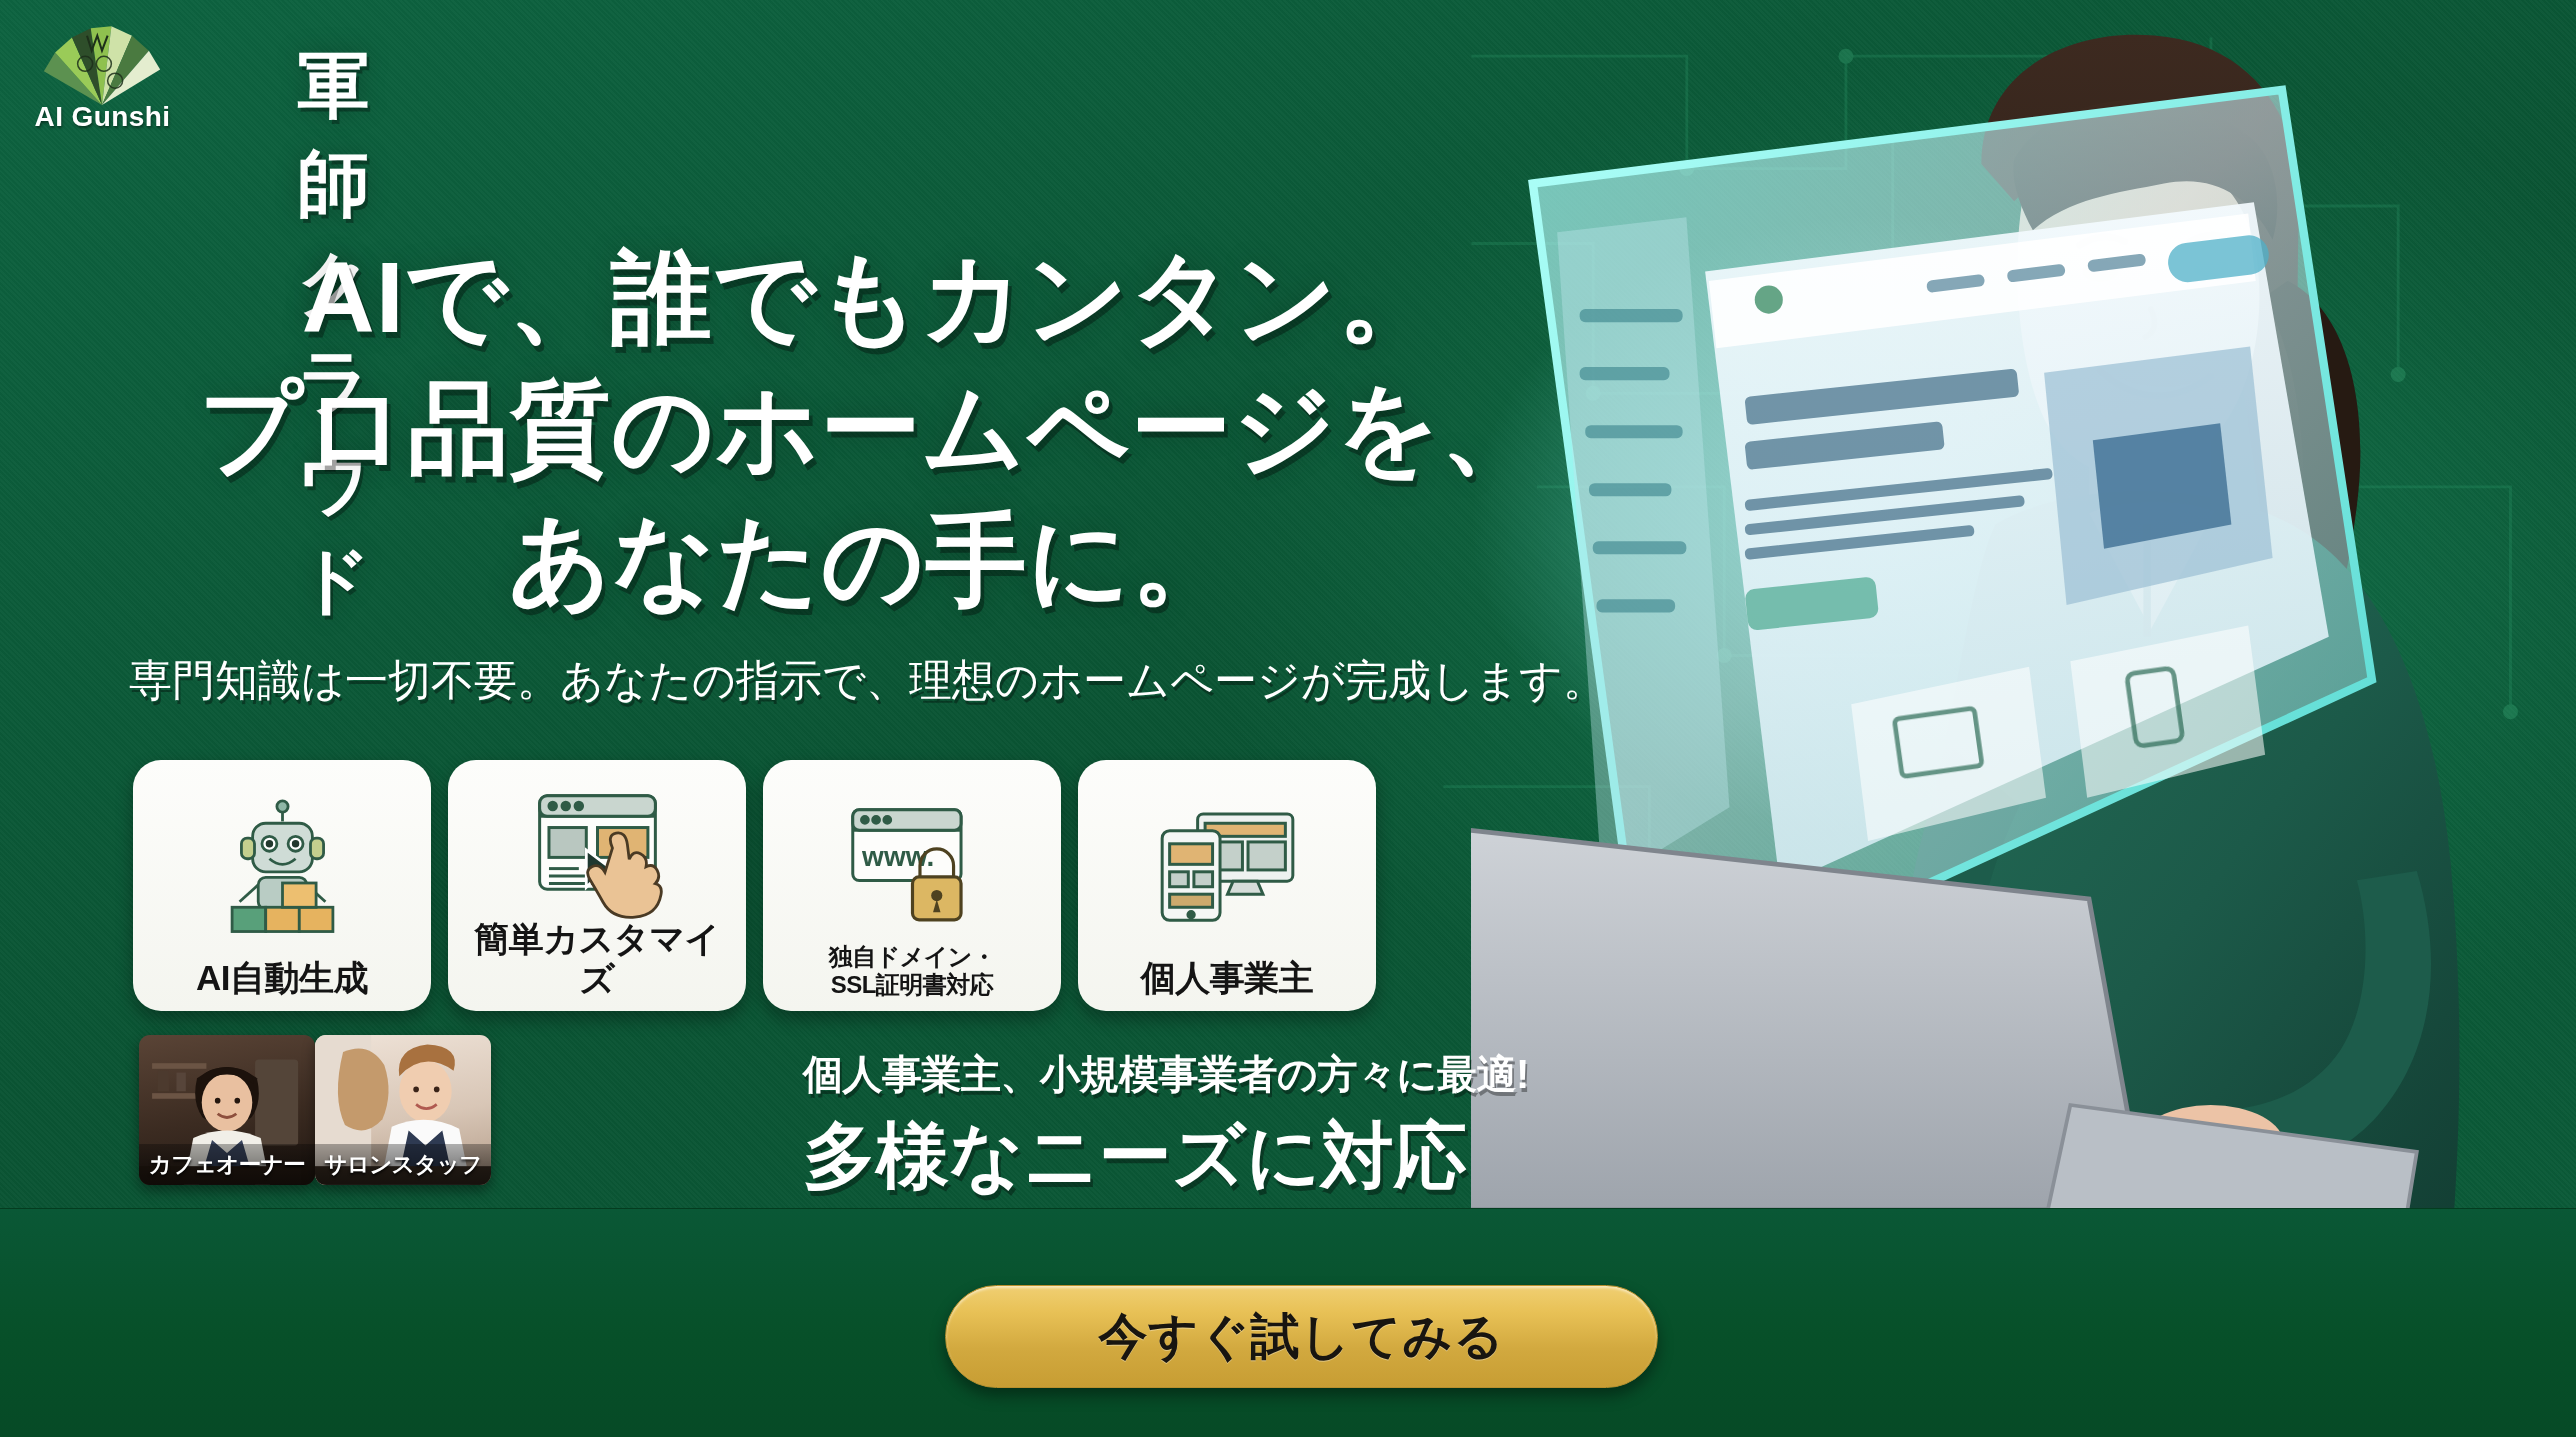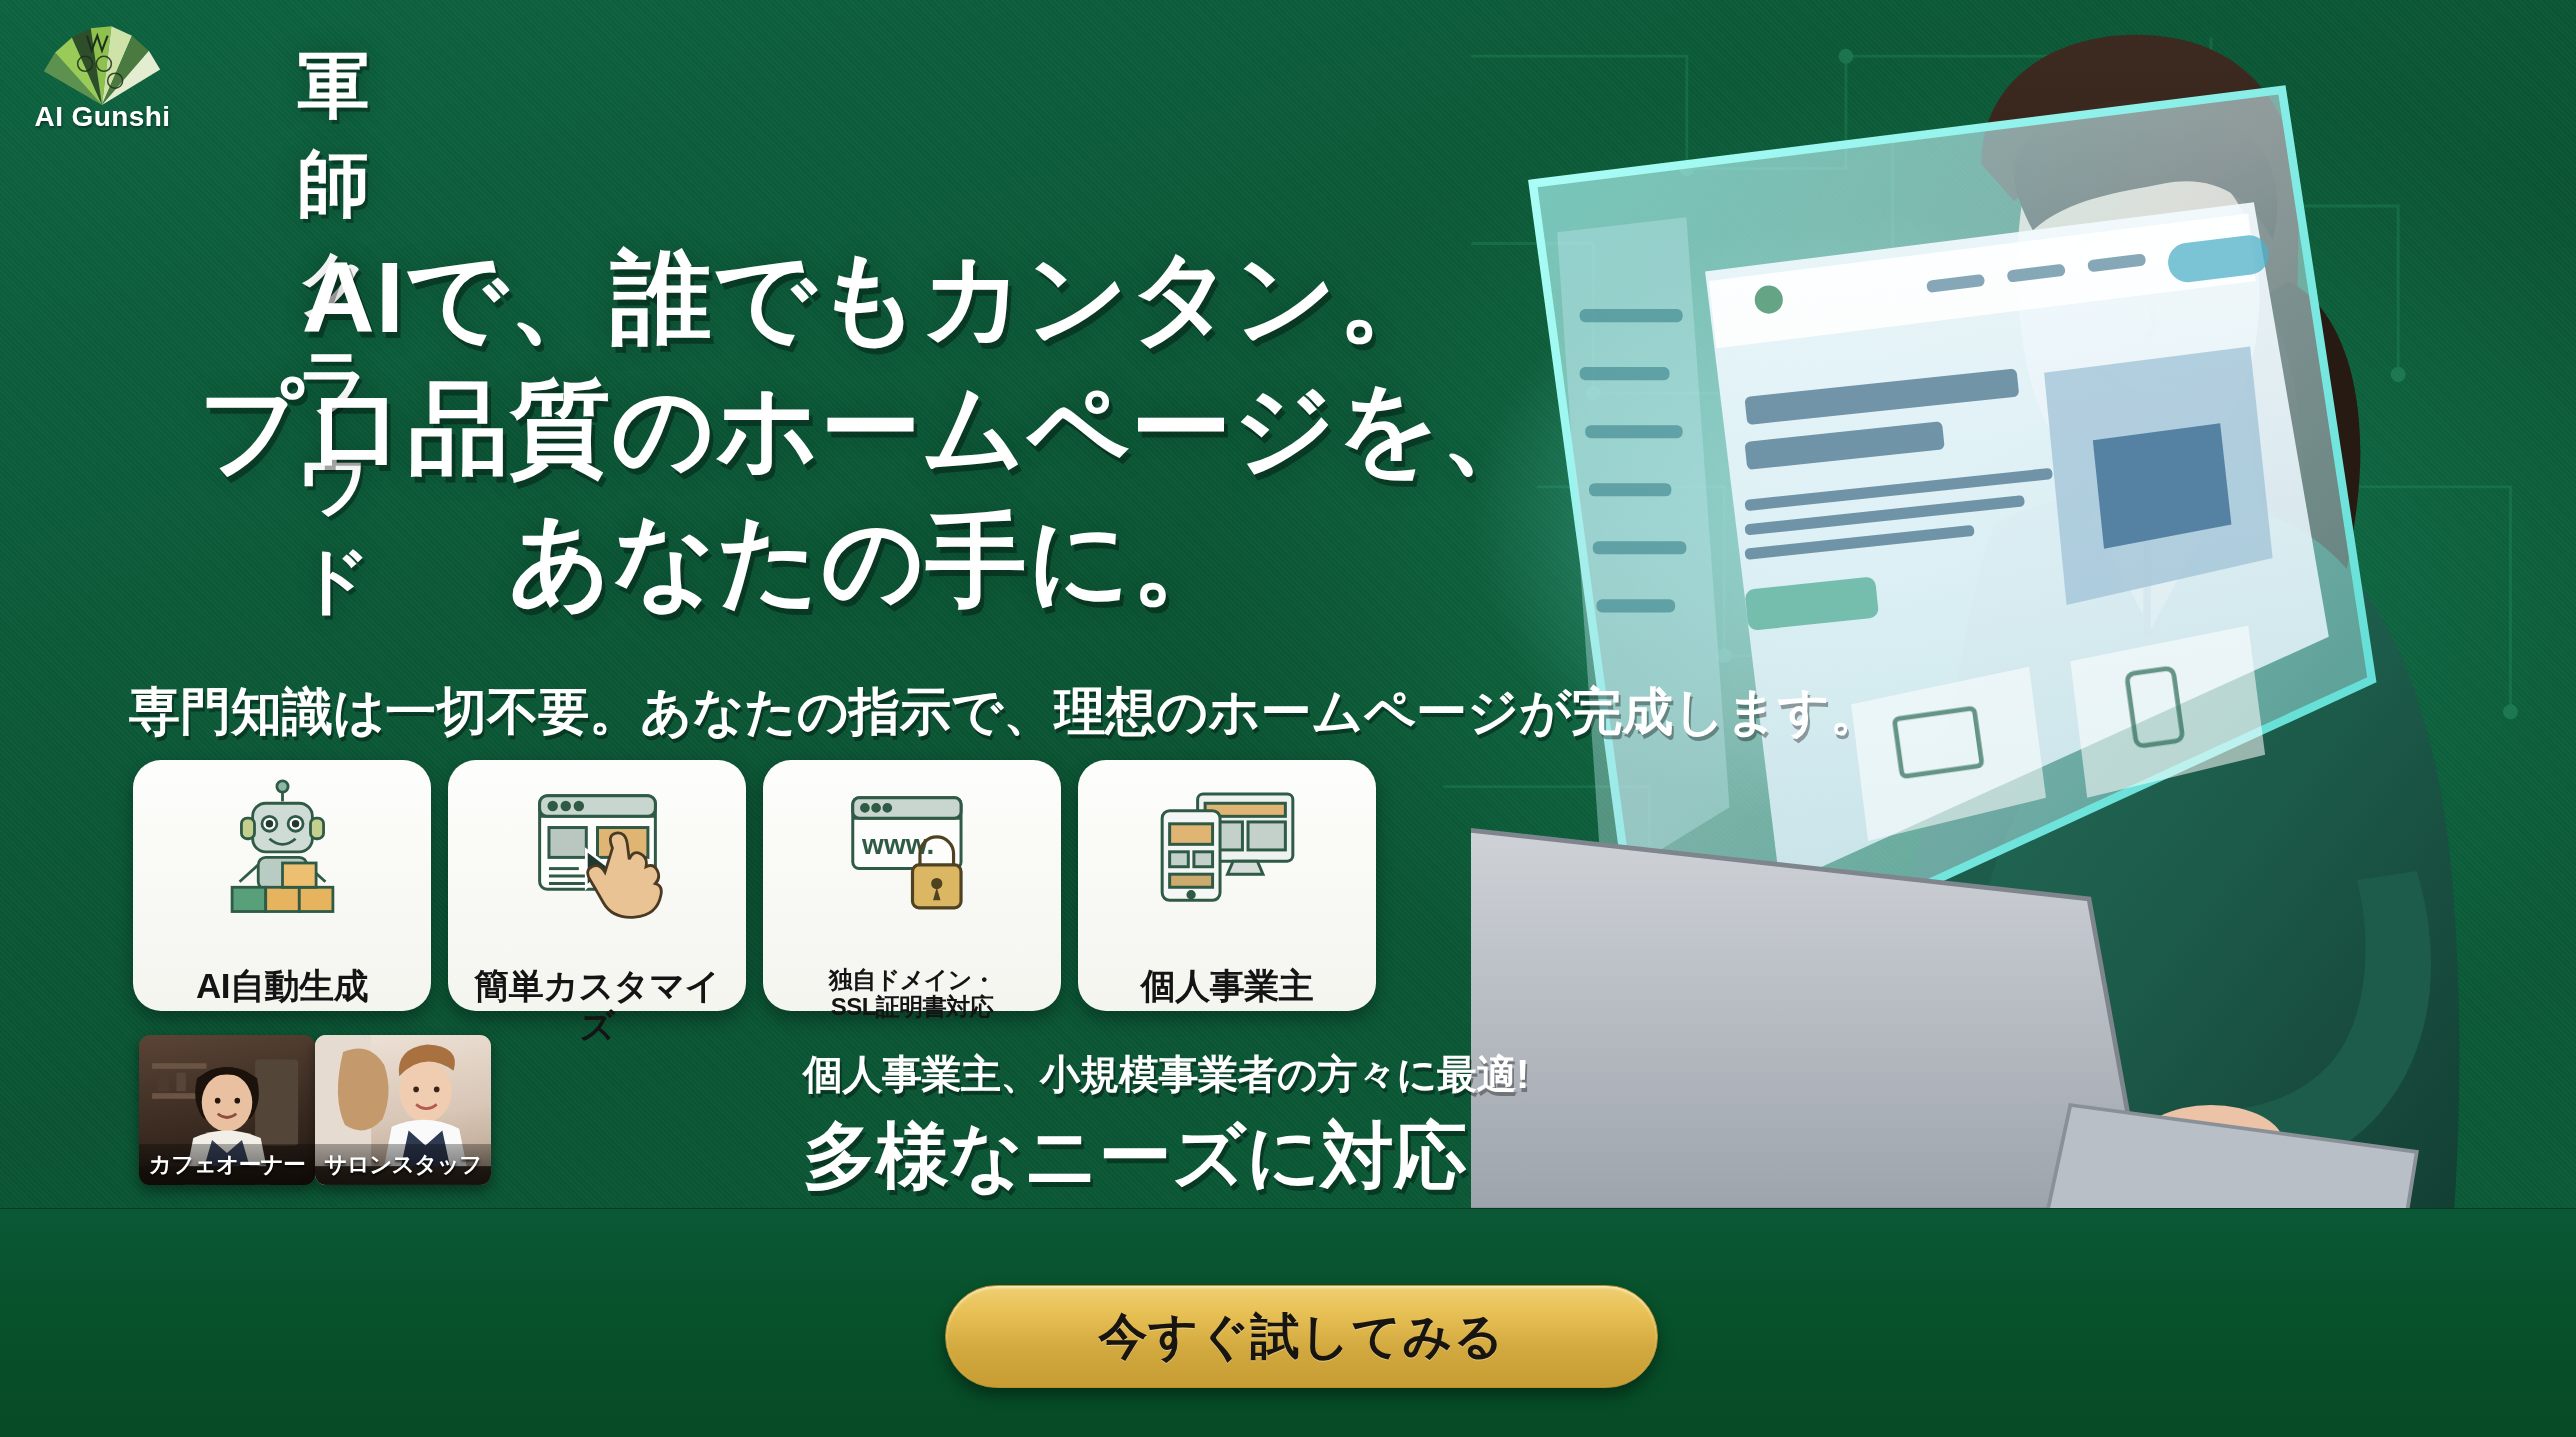--- a/index.html
+++ b/index.html
@@ -56,36 +56,35 @@
     position:absolute; left:122px; top:232px; width:1498px;
     color:#fff; font-size:101px; font-weight:700; line-height:1.30;
     letter-spacing:0.9px;
     text-shadow:3.7px 5.6px 0 rgba(0,0,0,.33), 0 0 28px rgba(0,0,0,.22);
     text-align:center;
   }
   .headline span { display:block; }
 
   
   .subheadline {
-    position:absolute; left:129px; top:678px; width:1591px;
-    color:#fff; font-size:51px; font-weight:700; letter-spacing:0px;
+    position:absolute; left:129px; top:652px; width:1591px;
+    color:#fff; font-size:43px; font-weight:400; letter-spacing:0px;
     text-shadow:1.9px 3.7px 0 rgba(0,0,0,.35);
     white-space:nowrap;
   }
 
   
   .features { position:absolute; left:133px; top:760px; display:flex; gap:17px; }
   .fcard {
     width:298px; height:251px;
     background:linear-gradient(180deg,#fdfdfb 0%,#f4f5ef 100%);
     border-radius:28px;
     box-shadow:0 7.5px 17px rgba(0,0,0,.32);
     display:flex; flex-direction:column; align-items:center;
     padding:19px 9.4px 11.2px;
-    gap:47px;
   }
   .fcard .art { flex:1; display:flex; align-items:center; justify-content:center; width:100%; }
   .fcard .art svg { width:157px; height:140px; }
   .fcard .flabel {
     color:#141414; font-size:35px; font-weight:900; text-align:center;
     line-height:1.14; letter-spacing:-0.5px; padding-bottom:1.9px;
   }
   .fcard.two-line .flabel { font-size:24px; }
 
   

